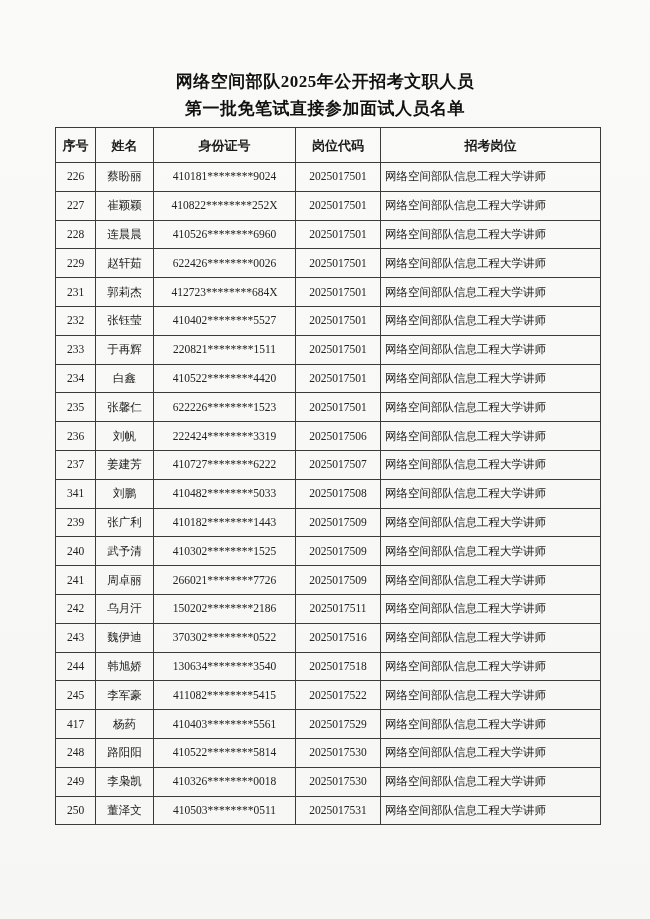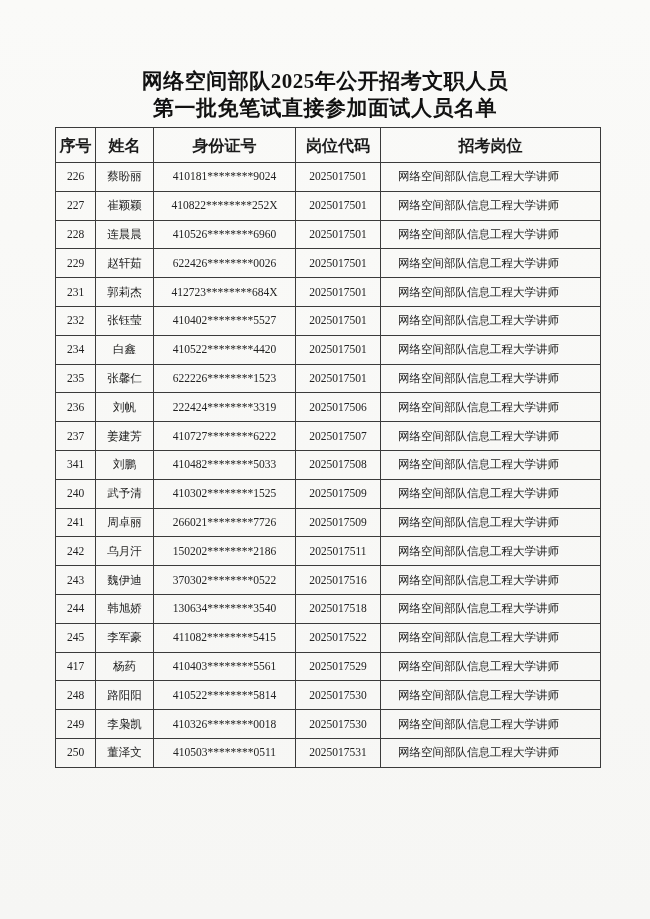--- a/index.html
+++ b/index.html
@@ -17,21 +17,21 @@
   .doc-page {
     width: 650px;
     height: 919px;
     background: linear-gradient(180deg, #fafaf8 0%, #f6f6f4 100%);
     position: relative;
   }
   .doc-title {
     margin: 0;
     padding-top: 68px;
     text-align: center;
-    font-size: 21px;
+    font-size: 17px;
     font-weight: bold;
     line-height: 27px;
     letter-spacing: 0.5px;
     color: #111;
   }
   .doc-title .tline { display: block; }
   table.personnel {
     position: absolute;
     left: 55px;
     top: 127px;
@@ -47,37 +47,37 @@
     line-height: 13px;
     text-align: center;
     padding: 0;
     overflow: hidden;
     white-space: nowrap;
     color: #222;
   }
   table.personnel thead th {
     height: 34px;
     font-weight: bold;
-    font-size: 16px;
+    font-size: 13px;
     color: #1a1a1a;
   }
   table.personnel tbody td {
     height: 27.8px;
   }
   table.personnel {
     border: 1.5px solid #2c2c2c;
   }
   col.c-seq  { width: 40px; }
   col.c-name { width: 58px; }
   col.c-id   { width: 142px; }
   col.c-code { width: 85px; }
   col.c-post { width: 220px; }
   table.personnel td.cell-job_title {
     text-align: left;
-    padding-left: 17px;
+    padding-left: 4px;
   }
 </style>
 </head>
 <body>
 
 <div class="doc-page">
   <h1 class="doc-title">
     <span class="tline">网络空间部队2025年公开招考文职人员</span>
     <span class="tline">第一批免笔试直接参加面试人员名单</span>
   </h1>
@@ -136,20 +136,27 @@
           <td class="cell-job_title">网络空间部队信息工程大学讲师</td>
         </tr>
         <tr>
           <td class="cell-seq">232</td>
           <td class="cell-name">张钰莹</td>
           <td class="cell-id_number">410402********5527</td>
           <td class="cell-job_code">2025017501</td>
           <td class="cell-job_title">网络空间部队信息工程大学讲师</td>
         </tr>
         <tr>
+          <td class="cell-seq">233</td>
+          <td class="cell-name">于再辉</td>
+          <td class="cell-id_number">220821********1511</td>
+          <td class="cell-job_code">2025017501</td>
+          <td class="cell-job_title">网络空间部队信息工程大学讲师</td>
+        </tr>
+        <tr>
           <td class="cell-seq">234</td>
           <td class="cell-name">白鑫</td>
           <td class="cell-id_number">410522********4420</td>
           <td class="cell-job_code">2025017501</td>
           <td class="cell-job_title">网络空间部队信息工程大学讲师</td>
         </tr>
         <tr>
           <td class="cell-seq">235</td>
           <td class="cell-name">张馨仁</td>
           <td class="cell-id_number">622226********1523</td>
@@ -168,20 +175,27 @@
           <td class="cell-name">姜建芳</td>
           <td class="cell-id_number">410727********6222</td>
           <td class="cell-job_code">2025017507</td>
           <td class="cell-job_title">网络空间部队信息工程大学讲师</td>
         </tr>
         <tr>
           <td class="cell-seq">341</td>
           <td class="cell-name">刘鹏</td>
           <td class="cell-id_number">410482********5033</td>
           <td class="cell-job_code">2025017508</td>
+          <td class="cell-job_title">网络空间部队信息工程大学讲师</td>
+        </tr>
+        <tr>
+          <td class="cell-seq">239</td>
+          <td class="cell-name">张广利</td>
+          <td class="cell-id_number">410182********1443</td>
+          <td class="cell-job_code">2025017509</td>
           <td class="cell-job_title">网络空间部队信息工程大学讲师</td>
         </tr>
         <tr>
           <td class="cell-seq">240</td>
           <td class="cell-name">武予清</td>
           <td class="cell-id_number">410302********1525</td>
           <td class="cell-job_code">2025017509</td>
           <td class="cell-job_title">网络空间部队信息工程大学讲师</td>
         </tr>
         <tr>

